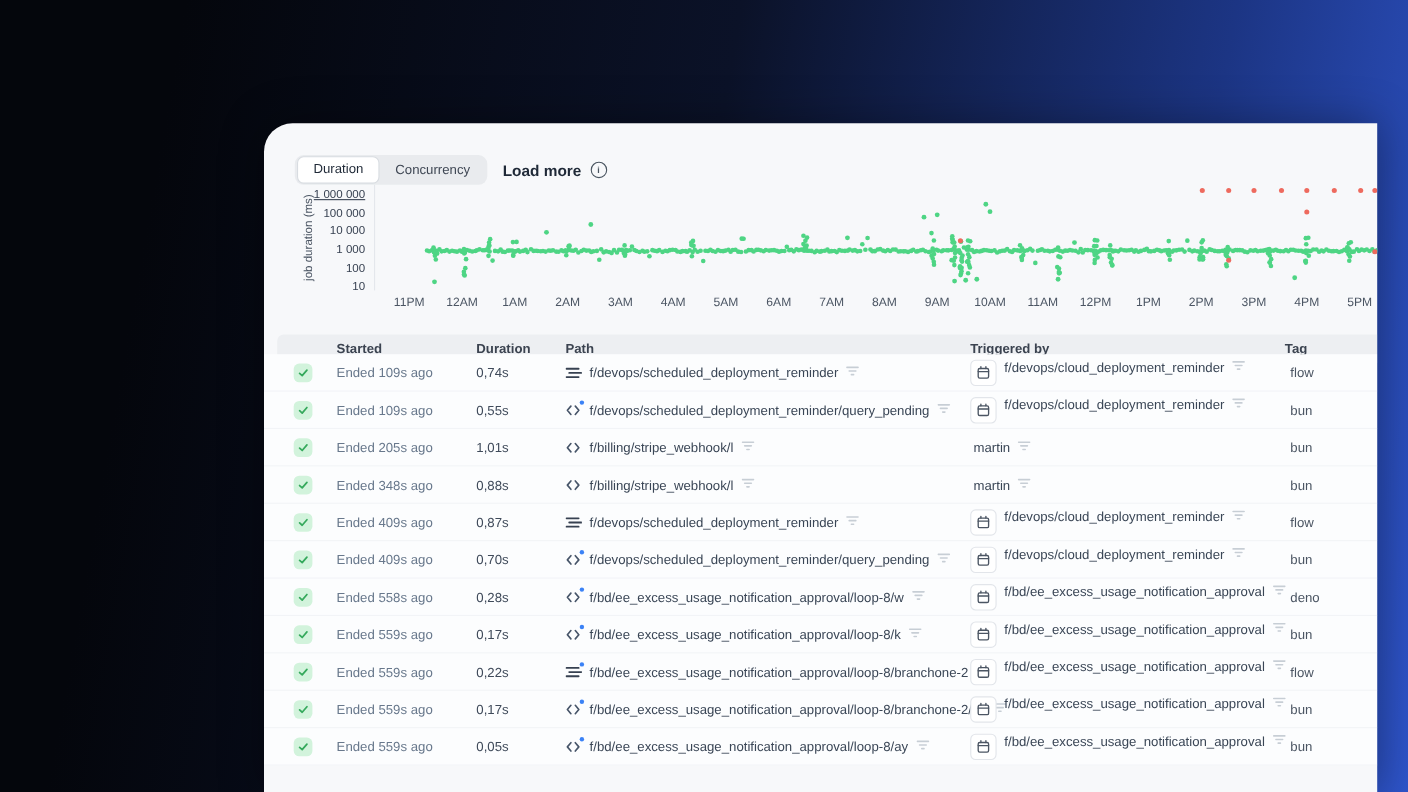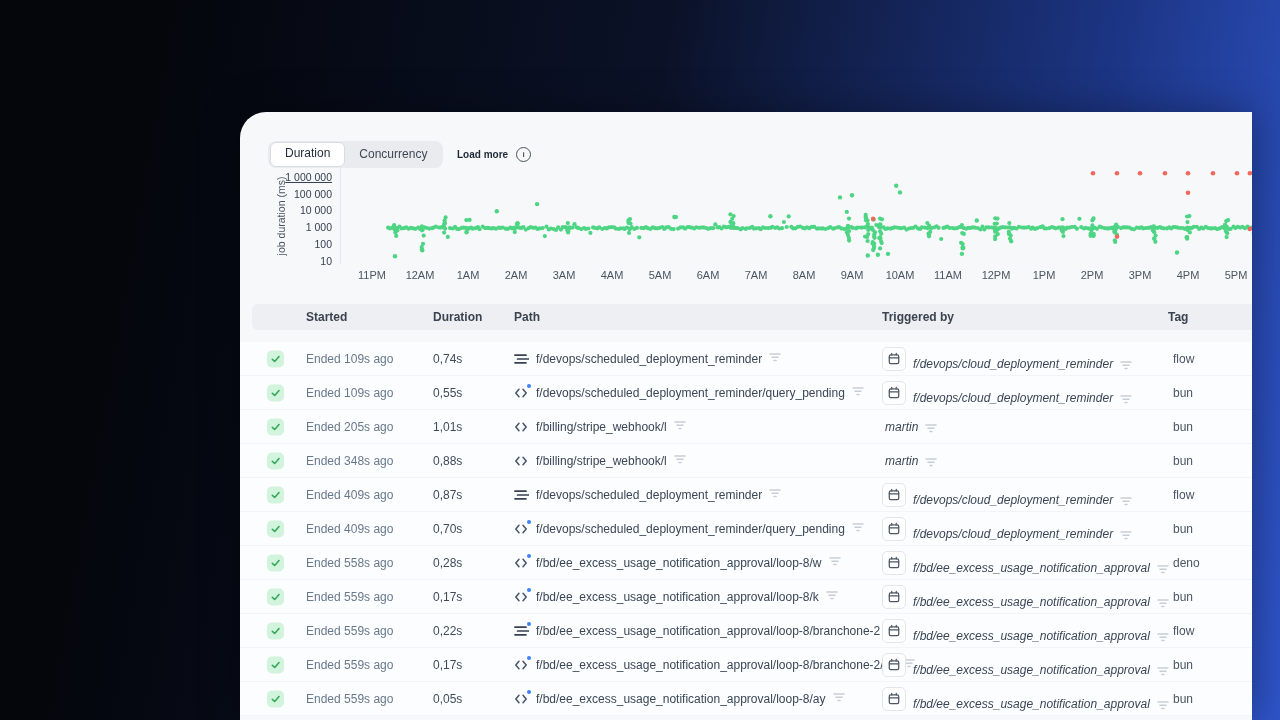--- a/index.html
+++ b/index.html
@@ -7,42 +7,42 @@
   body{background:linear-gradient(100deg,#04060c 12%,#0b1228 48%,#1c3584 80%,#2e54c9 100%);}
   .card{position:absolute;left:240px;top:112px;width:1012px;height:608px;
     background:#f7f8fa;border-top-left-radius:26px;overflow:hidden;
     box-shadow:0 0 40px rgba(0,0,0,.35);}
   
   .tabgroup{position:absolute;left:28px;top:29px;height:27px;display:flex;align-items:center;
     background:#e9ebee;border-radius:8px;padding:2px;box-sizing:border-box;}
   .tab{font-size:12px;color:#3f4754;padding:0 14px;height:23px;line-height:23px;border-radius:6px;cursor:pointer;}
   .tab.active{background:#ffffff;border:1px solid #d8dce1;color:#1f2937;line-height:21px;}
   .loadmore{position:absolute;left:217px;top:29px;height:27px;display:flex;align-items:center;gap:8px;cursor:pointer;}
-  .loadmore .lbl{font-size:10px;font-weight:700;color:#1f2937;}
+  .loadmore .lbl{font-size:14px;font-weight:700;color:#1f2937;}
   .infoicon{width:13px;height:13px;border:1.2px solid #4a5560;border-radius:50%;
     font-size:8px;line-height:13px;text-align:center;color:#4a5560;font-weight:700;}
   
   .ylabel{position:absolute;left:-23px;top:98px;width:128px;text-align:center;
     transform:rotate(-90deg);font-size:10.5px;color:#4b5563;}
   .ytick{position:absolute;left:0;width:92px;text-align:right;font-size:10.5px;color:#374151;}
   .xtick{position:absolute;transform:translateX(-50%);font-size:11px;color:#4b5563;top:157px;}
   .plotborder{position:absolute;left:100px;top:56px;width:1px;height:96px;background:#e4e7ec;}
   #scatter{position:absolute;left:0;top:0;}
   
   .thead{position:absolute;left:12px;right:0;top:192px;height:26px;background:#edeff2;border-radius:6px 0 0 6px;}
   .th{position:absolute;top:6px;font-size:12px;font-weight:700;color:#3b4350;}
-  .rows{position:absolute;left:0;right:0;top:230px;background:#fcfdfe;}
+  .rows{position:absolute;left:0;right:0;top:210px;background:#fcfdfe;}
   .trow{position:relative;height:33px;border-bottom:1px solid #f2f4f7;cursor:pointer;font-size:12px;}
   .trow>*{position:absolute;top:50%;transform:translateY(-50%);}
   .badge{left:27px;width:17px;height:17px;border-radius:5px;background:#d2f3dc;
     display:flex;align-items:center;justify-content:center;}
   .c-started{left:66px;color:#68788c;}
   .c-dur{left:193px;color:#3f4a5a;}
   .c-path{left:274px;display:flex;align-items:flex-start;gap:7px;color:#3a4656;}
-  .c-trig{left:642px;display:flex;align-items:flex-end;gap:7px;color:#3a4656;font-style:italic;}
+  .c-trig{left:642px;display:flex;align-items:flex-start;gap:7px;color:#3a4656;}
   .c-trig.user{left:645px;}
   .c-tag{left:933px;color:#4b5563;}
   .picon{position:relative;display:inline-flex;width:15px;height:14px;align-items:center;}
   .picon .dot{position:absolute;right:-2px;top:-2px;width:4px;height:4px;border-radius:50%;background:#3b82f6;}
   .calbox{width:22px;height:22px;border:1px solid #e2e5ea;border-radius:5px;background:#fff;
     display:flex;align-items:center;justify-content:center;}
   .plink{white-space:nowrap;}
   .ficon{display:inline-flex;opacity:.9;}
 </style>
 </head>

